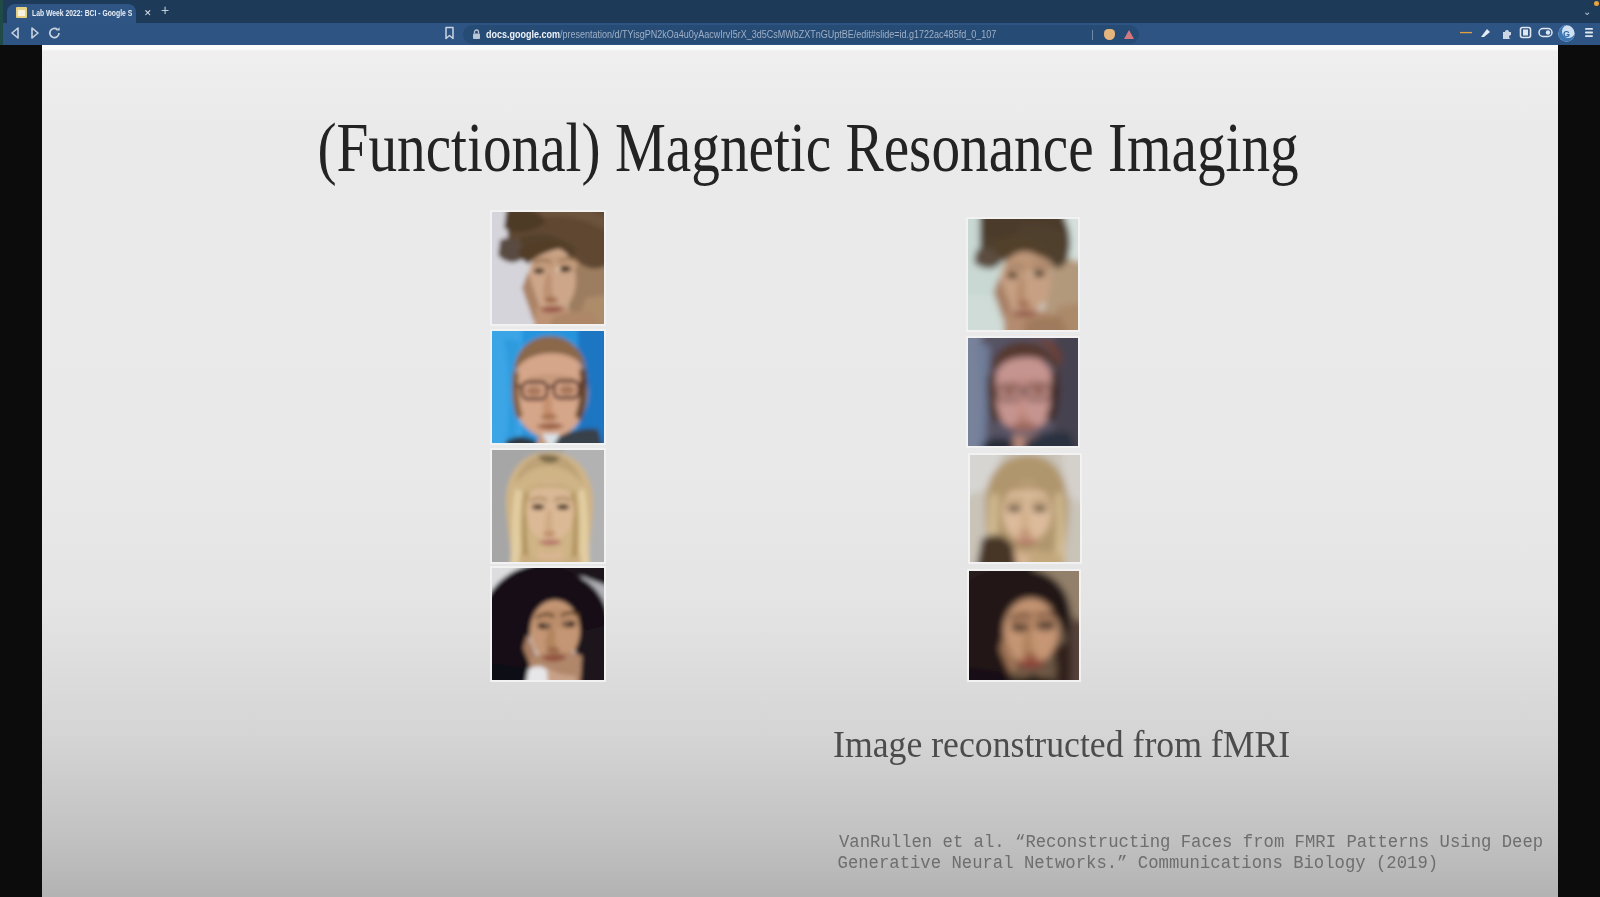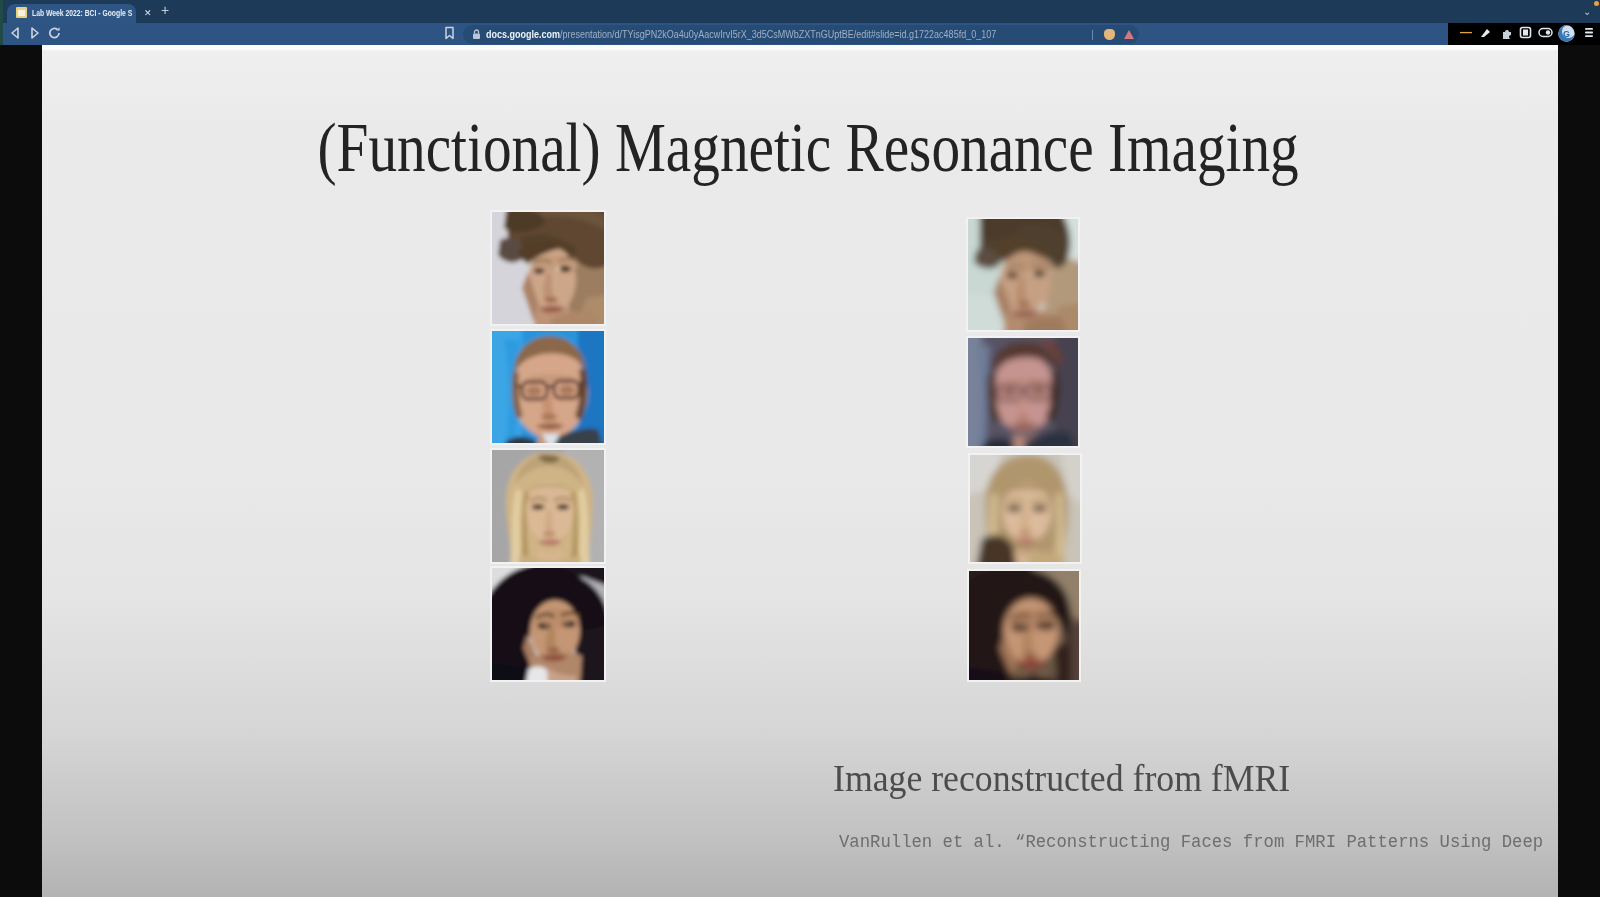--- a/index.html
+++ b/index.html
@@ -8,39 +8,39 @@
   #tabbar { position:absolute; left:0; top:0; width:1600px; height:23px; background:#1e3a59; }
   #tabbar .sliver { position:absolute; left:0; top:0; width:3px; height:23px; background:#1f4a45; }
   #tab { position:absolute; left:7px; top:4px; width:129px; height:19px; background:#2f5585; border-radius:8px 8px 0 0; }
   #tab .fav { position:absolute; left:9px; top:3px; width:11px; height:11px; background:#e7d284; border-radius:1px; }
   #tab .fav i { position:absolute; left:2px; top:3px; width:7px; height:6px; background:#f7f3df; display:block; }
   #tab .title { position:absolute; left:25px; top:4px; font-size:8.6px; font-weight:bold; color:#e6edf4; white-space:nowrap; transform:scaleX(0.79); transform-origin:0 0;}
   #tab .x { position:absolute; left:137px; top:4px; font-size:9px; color:#dde6ef; }
   #newtab { position:absolute; left:161px; top:2px; font-size:14px; color:#c2cedb; font-weight:normal; }
   #topright-dot { position:absolute; left:1594px; top:1px; width:5px; height:5px; border-radius:50%; background:#e8a33d; }
   #topright-chev { position:absolute; left:1583px; top:6px; color:#bcc8d6; font-size:10px; }
-  #toolbar { position:absolute; left:0; top:23px; width:1448px; height:23px; background:#2e5484; }
+  #toolbar { position:absolute; left:0; top:23px; width:1600px; height:23px; background:#2e5484; }
   #toolbar .sliver { position:absolute; left:0; top:0; width:3px; height:23px; background:#1f4a45; }
   .tbico { position:absolute; top:3px; color:#c9d4e0; font-size:12px; }
   #urlpill { position:absolute; left:463px; top:2px; width:676px; height:19px; background:#264b75; border-radius:10px; }
   #urlpill .lock { position:absolute; left:9px; top:4px; }
   #urlpill .url { position:absolute; left:23px; top:4px; font-size:10px; transform:scaleX(0.9); transform-origin:0 50%; color:#9fb0c6; white-space:nowrap; width:650px; overflow:hidden; }
   #urlpill .url b { color:#eef3f8; font-weight:bold; }
   #urlpill .sep { position:absolute; left:628px; top:3px; color:#7b93b0; font-size:11px; }
   #urlpill .e1 { position:absolute; left:641px; top:4px; width:11px; height:11px; background:#e5b57e; border-radius:45% 45% 60% 60%; }
   #urlpill .e2 { position:absolute; left:661px; top:5px; width:0; height:0; border-left:5px solid transparent; border-right:5px solid transparent; border-bottom:9px solid #d4777e; }
   #content { position:absolute; left:0; top:45px; width:1600px; height:852px; background:#0c0c0c; }
   #slide { position:absolute; left:42px; top:0; width:1516px; height:852px;
            background:linear-gradient(180deg,#fbfcfc 0px,#fbfcfc 4px,#efeff0 6px,#eaeaea 80px,#e9e9e9 430px,#e4e4e4 560px,#d5d5d5 690px,#c2c2c2 790px,#b3b3b3 851px); }
   #title { position:absolute; left:8px; top:64px; width:1516px; text-align:center; font-family:"Liberation Serif", serif; font-size:69px; color:#232323; white-space:nowrap;text-decoration:underline; }
   #title span { display:inline-block; transform:scaleX(0.830); transform-origin:50% 50%; }
   .face { position:absolute; box-shadow:0 0 0 2px #f2f2f3; }
   .lbl { position:absolute; font-family:"Liberation Serif", serif; color:#4c4c4c; white-space:nowrap; }
   #lbl1 { top:677px; left:384px; font-size:38px; } #lbl1 span { transform:scaleX(0.928); }
-  #lbl2 { top:711px; left:791px; font-size:38px; } #lbl2 span { transform:scaleX(0.94); }
+  #lbl2 { top:677px; left:791px; font-size:38px; } #lbl2 span { transform:scaleX(0.94); }
   .lbl span { display:inline-block; transform-origin:0 50%; }
   #cite { position:absolute; right:15px; top:787px; font-family:Liberation Mono, monospace; font-size:17.5px; color:#6e6e6e; line-height:20.5px; }
   #cite div span { display:inline-block; transform-origin:100% 50%; transform:scaleX(0.986); }
 </style>
 </head>
 <body>
   <div id="tabbar">
     <div class="sliver"></div>
     <div id="tab">
       <div class="fav">
@@ -349,15 +349,16 @@
 <ellipse cx="62" cy="87" rx="7.5" ry="3.2" fill="#935f45"></ellipse>
 <path d="M48 94 C58 89 72 89 78 94 C70 102 56 102 48 94 Z" fill="#8d4238"></path>
 <path d="M54 104 C61 109 71 109 77 104 L79 120 L52 120 Z" fill="#a67a59"></path>
 <path d="M-8 98 L36 104 L38 120 L-8 120 Z" fill="#190f12"></path>
 <path d="M44 112 C58 106 74 106 86 112 L88 120 L42 120 Z" fill="#241a18"></path>
 </g>
       </svg>
       <div class="lbl" id="lbl2"><span>Image reconstructed from fMRI</span></div>
       <div id="cite">
         <div><span>VanRullen et al. “Reconstructing Faces from FMRI Patterns Using Deep</span></div>
+        <div><span>Generative Neural Networks.” Communications Biology (2019)</span></div>
       </div>
     </div>
   </div>
 
 </body></html>

